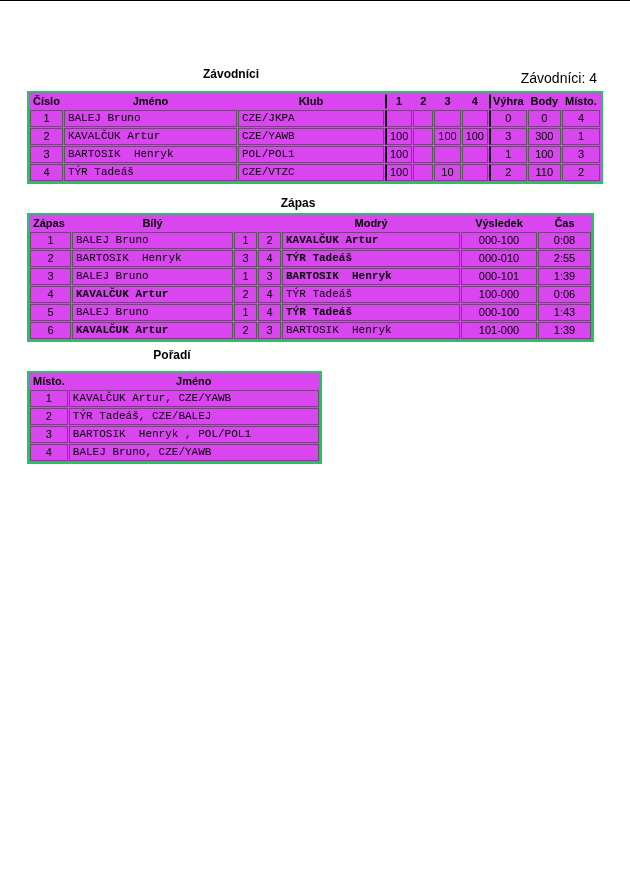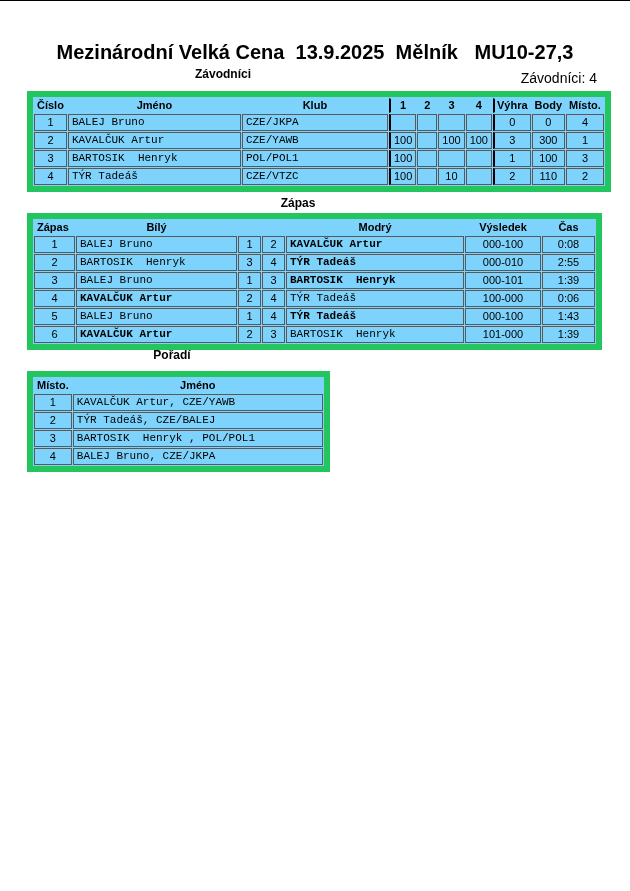--- a/index.html
+++ b/index.html
@@ -13,44 +13,43 @@
     font-size:20px; font-weight:bold; white-space:pre;
   }
   .seclabel {
     position:absolute; transform:translateX(-50%); font-size:12px; font-weight:bold;
     white-space:nowrap;
   }
   .count { position:absolute; top:69px; right:33px; font-size:14px; }
 
   table.tbl {
     position:absolute; border-collapse:separate; border-spacing:1px;
-    border:6px solid #22c55e; table-layout:fixed; background:#7dd3fc;
+    border:2px solid #22c55e; table-layout:fixed; background:#d946ef;
   }
   table.tbl td, table.tbl th {
     box-sizing:border-box; font-size:11px; line-height:13px;
     padding:1px 3px; height:17px; overflow:visible; white-space:pre;
   }
   table.tbl td { border:1px solid #595959; }
   table.tbl th { border:1px solid transparent; font-weight:bold; padding:0 2px; height:15px; }
   td.gl, th.gl { border-left:2px solid #000 !important; }
   .c { text-align:center; }
   .l { text-align:left;font-family:Liberation Mono, monospace; }
   .b { font-weight:bold; }
   .ovf { display:flex; justify-content:center; width:100%; overflow:visible; }
   .ovf > span { white-space:nowrap; font-weight:bold;text-align:center; }
   th.hleft { text-align:left; padding-left:1px; }
 </style>
 </head>
 <body>
 
 <div class="page">
 
-  <div class="title">Mezinárodní Velká Cena  13.9.2025  Mělník   MU10-27,3</div>
-
-  <div class="seclabel" style="left:223px; top:66px;">Závodníci</div>
+
+  <div class="seclabel" style="left:231px; top:66px;">Závodníci</div>
   <div class="count">Závodníci: 4</div>
 
   <table class="tbl" style="left:27px; top:90px;">
     <colgroup>
       <col style="width:32px">
         <col style="width:173px">
         <col style="width:146px">
       <col style="width:20px">
         <col style="width:20px">
         <col style="width:20px">
@@ -238,18 +237,18 @@
     <td class="l">TÝR Tadeáš, CZE/BALEJ</td>
   </tr>
 
   <tr>
     <td class="c">3</td>
     <td class="l">BARTOSIK  Henryk , POL/POL1</td>
   </tr>
 
   <tr>
     <td class="c">4</td>
-    <td class="l">BALEJ Bruno, CZE/JKPA</td>
+    <td class="l">BALEJ Bruno, CZE/YAWB</td>
   </tr>
 </tbody>
   </table>
 
 </div>
 
 </body></html>

